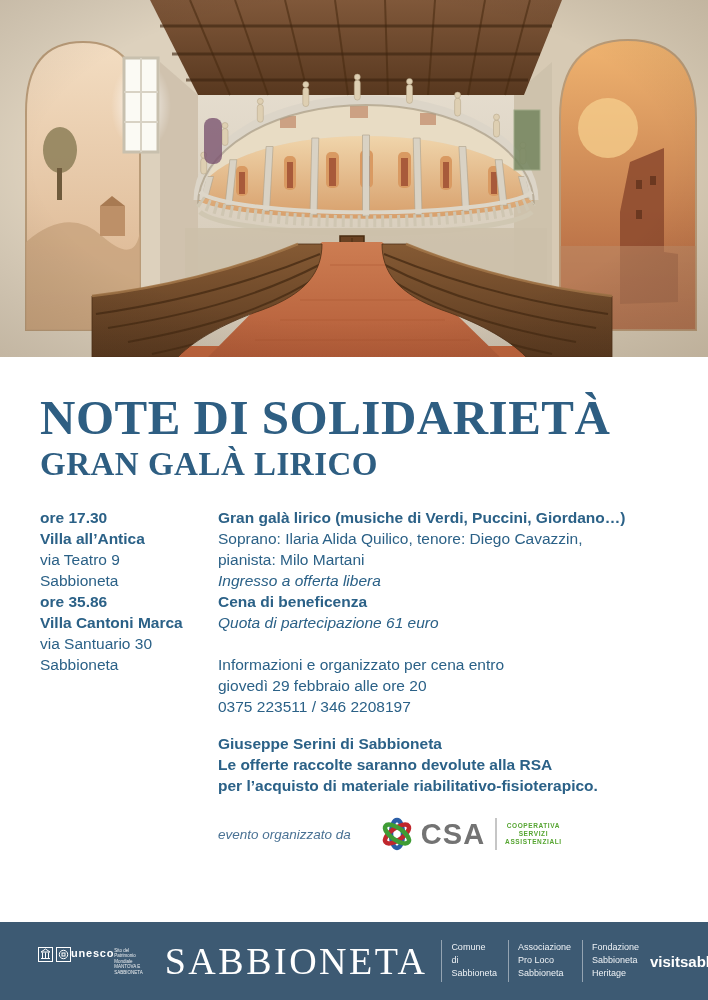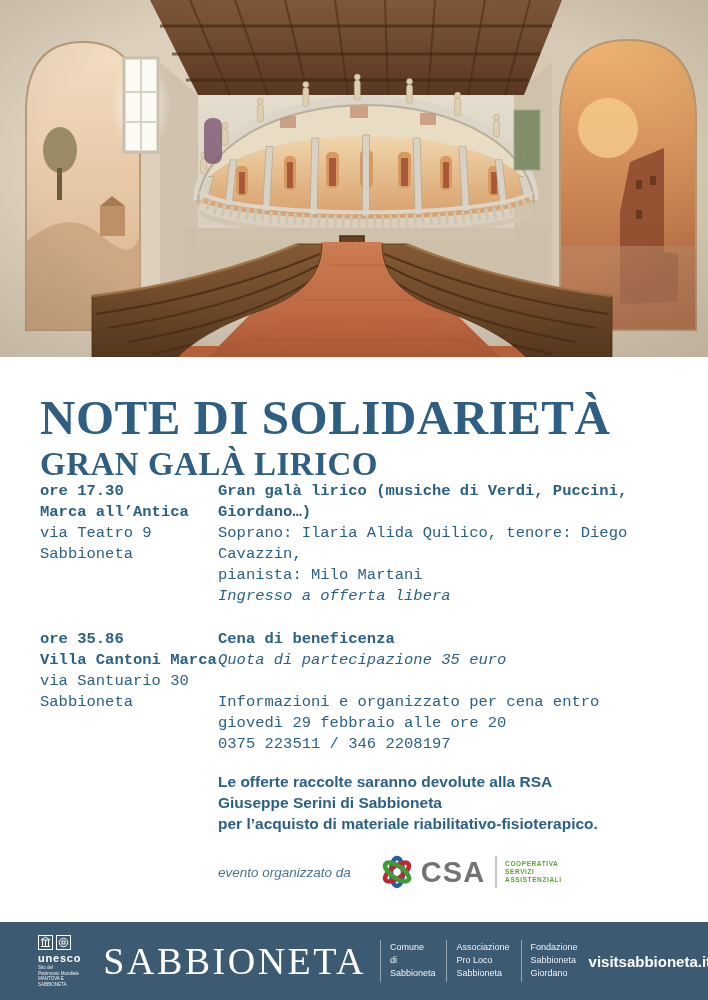--- a/index.html
+++ b/index.html
@@ -9,37 +9,37 @@
   .photo{position:absolute;top:0;left:0;width:708px;height:357px;}
   .photo svg{display:block;width:708px;height:357px;}
   
   .content{position:absolute;top:357px;left:40px;width:640px;color:#2b6187;}
   .title{font-family:"Liberation Serif",serif;font-weight:600;color:#2e5e82;
          font-size:49px;line-height:1.0;letter-spacing:.5px;margin:36px 0 0 0;}
   .subtitle{font-family:"Liberation Serif",serif;font-weight:600;color:#2e5e82;
          font-size:33px;line-height:1.0;letter-spacing:.5px;margin:6px 0 0 0;}
   .date{font-family:"Liberation Serif",serif;font-weight:600;color:#2e5e82;
          font-size:26px;line-height:1.0;margin:13px 0 0 0;}
-  .event-grid{display:grid;grid-template-columns:178px 1fr;row-gap:22px;
-         font-size:15.5px;line-height:21px;font-family:Liberation Mono, monospace;}
+  .event-grid{display:grid;grid-template-columns:178px 1fr;
+         margin-top:26px;font-size:15.5px;line-height:21px;}
   .b{font-weight:bold;}
   .i{font-style:italic;}
   .spacer{height:21px;}
   .donation{margin:16px 0 0 178px;font-weight:bold;font-size:15.5px;line-height:21px;}
-  .organizer{margin:20px 0 0 178px;display:flex;align-items:center;}
+  .organizer{margin:20px 0 0 178px;display:flex;align-items:center;text-align:center;}
   .org-label{font-style:italic;font-size:13.5px;color:#4a7294;margin-right:28px;}
   .csa-logo{display:flex;align-items:center;}
   .csa-name{font-weight:bold;font-size:29px;letter-spacing:1px;color:#737373;margin-left:6px;}
   .csa-div{width:2px;height:32px;background:#c6c6c6;margin:0 8px 0 10px;}
   .csa-sub{font-size:6.5px;font-weight:bold;letter-spacing:.6px;line-height:8px;color:#56a531;}
   
   .footer{position:absolute;left:0;bottom:0;width:708px;height:78px;background:#3d5a73;
           display:flex;align-items:center;box-sizing:border-box;padding:0 26px 0 28px;color:#fff;}
   .crest{margin-right:10px;}
-  .unesco{display:flex;flex-direction:column;margin-right:12px;}
+  .unesco{display:flex;flex-direction:row;margin-right:12px;}
   .unesco-squares{display:flex;gap:3px;margin-bottom:2px;}
   .unesco-word{font-weight:bold;font-size:11px;letter-spacing:.8px;line-height:12px;}
   .unesco-lines{font-size:4.5px;line-height:5.5px;opacity:.9;margin-top:1px;}
   .wordmark{font-family:"Liberation Serif",serif;font-size:38px;letter-spacing:2.5px;
             line-height:1;margin:0 14px 0 10px;white-space:nowrap;}
   .orgs{display:flex;align-items:center;align-self:center;}
   .org-col{border-left:1px solid rgba(255,255,255,.45);padding:1px 11px 1px 9px;
            font-size:9px;line-height:13px;color:#eef2f6;min-height:40px;}
   .website{margin-left:auto;font-size:15px;font-weight:bold;white-space:nowrap;}
 </style>
@@ -282,50 +282,50 @@
   </div>
 
   <div class="content">
     <h1 class="title">NOTE DI SOLIDARIETÀ</h1>
     <h2 class="subtitle">GRAN GALÀ LIRICO</h2>
 
     <div class="event-grid">
 
       <div>
         <div class="b">ore 17.30</div>
-        <div class="b">Marca all’Antica</div>
+        <div class="b">Villa all’Antica</div>
         <div>via Teatro 9</div>
         <div>Sabbioneta</div>
       </div>
       <div>
         <div class="b">Gran galà lirico (musiche di Verdi, Puccini, Giordano…)</div>
         <div>Soprano: Ilaria Alida Quilico, tenore: Diego Cavazzin,</div>
         <div>pianista: Milo Martani</div>
         <div class="i">Ingresso a offerta libera</div>
       </div>
 
       <div>
         <div class="b">ore 35.86</div>
         <div class="b">Villa Cantoni Marca</div>
         <div>via Santuario 30</div>
         <div>Sabbioneta</div>
       </div>
       <div>
         <div class="b">Cena di beneficenza</div>
-        <div class="i">Quota di partecipazione 35 euro</div>
+        <div class="i">Quota di partecipazione 61 euro</div>
         <div class="spacer"></div>
         <div>Informazioni e organizzato per cena entro</div>
         <div>giovedì 29 febbraio alle ore 20</div>
         <div>0375 223511 / 346 2208197</div>
       </div>
     </div>
 
     <div class="donation">
+      <div>Giuseppe Serini di Sabbioneta</div>
       <div>Le offerte raccolte saranno devolute alla RSA</div>
-      <div>Giuseppe Serini di Sabbioneta</div>
       <div>per l’acquisto di materiale riabilitativo-fisioterapico.</div>
     </div>
 
     <div class="organizer">
       <span class="org-label">evento organizzato da</span>
       <span class="csa-logo">
         <svg width="36" height="36" viewBox="0 0 36 36">
           <ellipse cx="18" cy="18" rx="14" ry="6" fill="none" stroke="#2b5ea7" stroke-width="4.5" transform="rotate(90 18 18)"></ellipse>
           <ellipse cx="18" cy="18" rx="14" ry="6" fill="none" stroke="#c0272d" stroke-width="4.5" transform="rotate(-35 18 18)"></ellipse>
           <ellipse cx="18" cy="18" rx="14" ry="6" fill="none" stroke="#3f9c35" stroke-width="4.5" transform="rotate(35 18 18)"></ellipse>
@@ -374,19 +374,19 @@
         <div>di Sabbioneta</div>
       </div>
       <div class="org-col">
         <div>Associazione</div>
         <div>Pro Loco</div>
         <div>Sabbioneta</div>
       </div>
       <div class="org-col">
         <div>Fondazione</div>
         <div>Sabbioneta</div>
-        <div>Giordano</div>
+        <div>Heritage</div>
       </div>
     </div>
     <div class="website">visitsabbioneta.it</div>
   </div>
 
 </div>
 
 </body></html>

